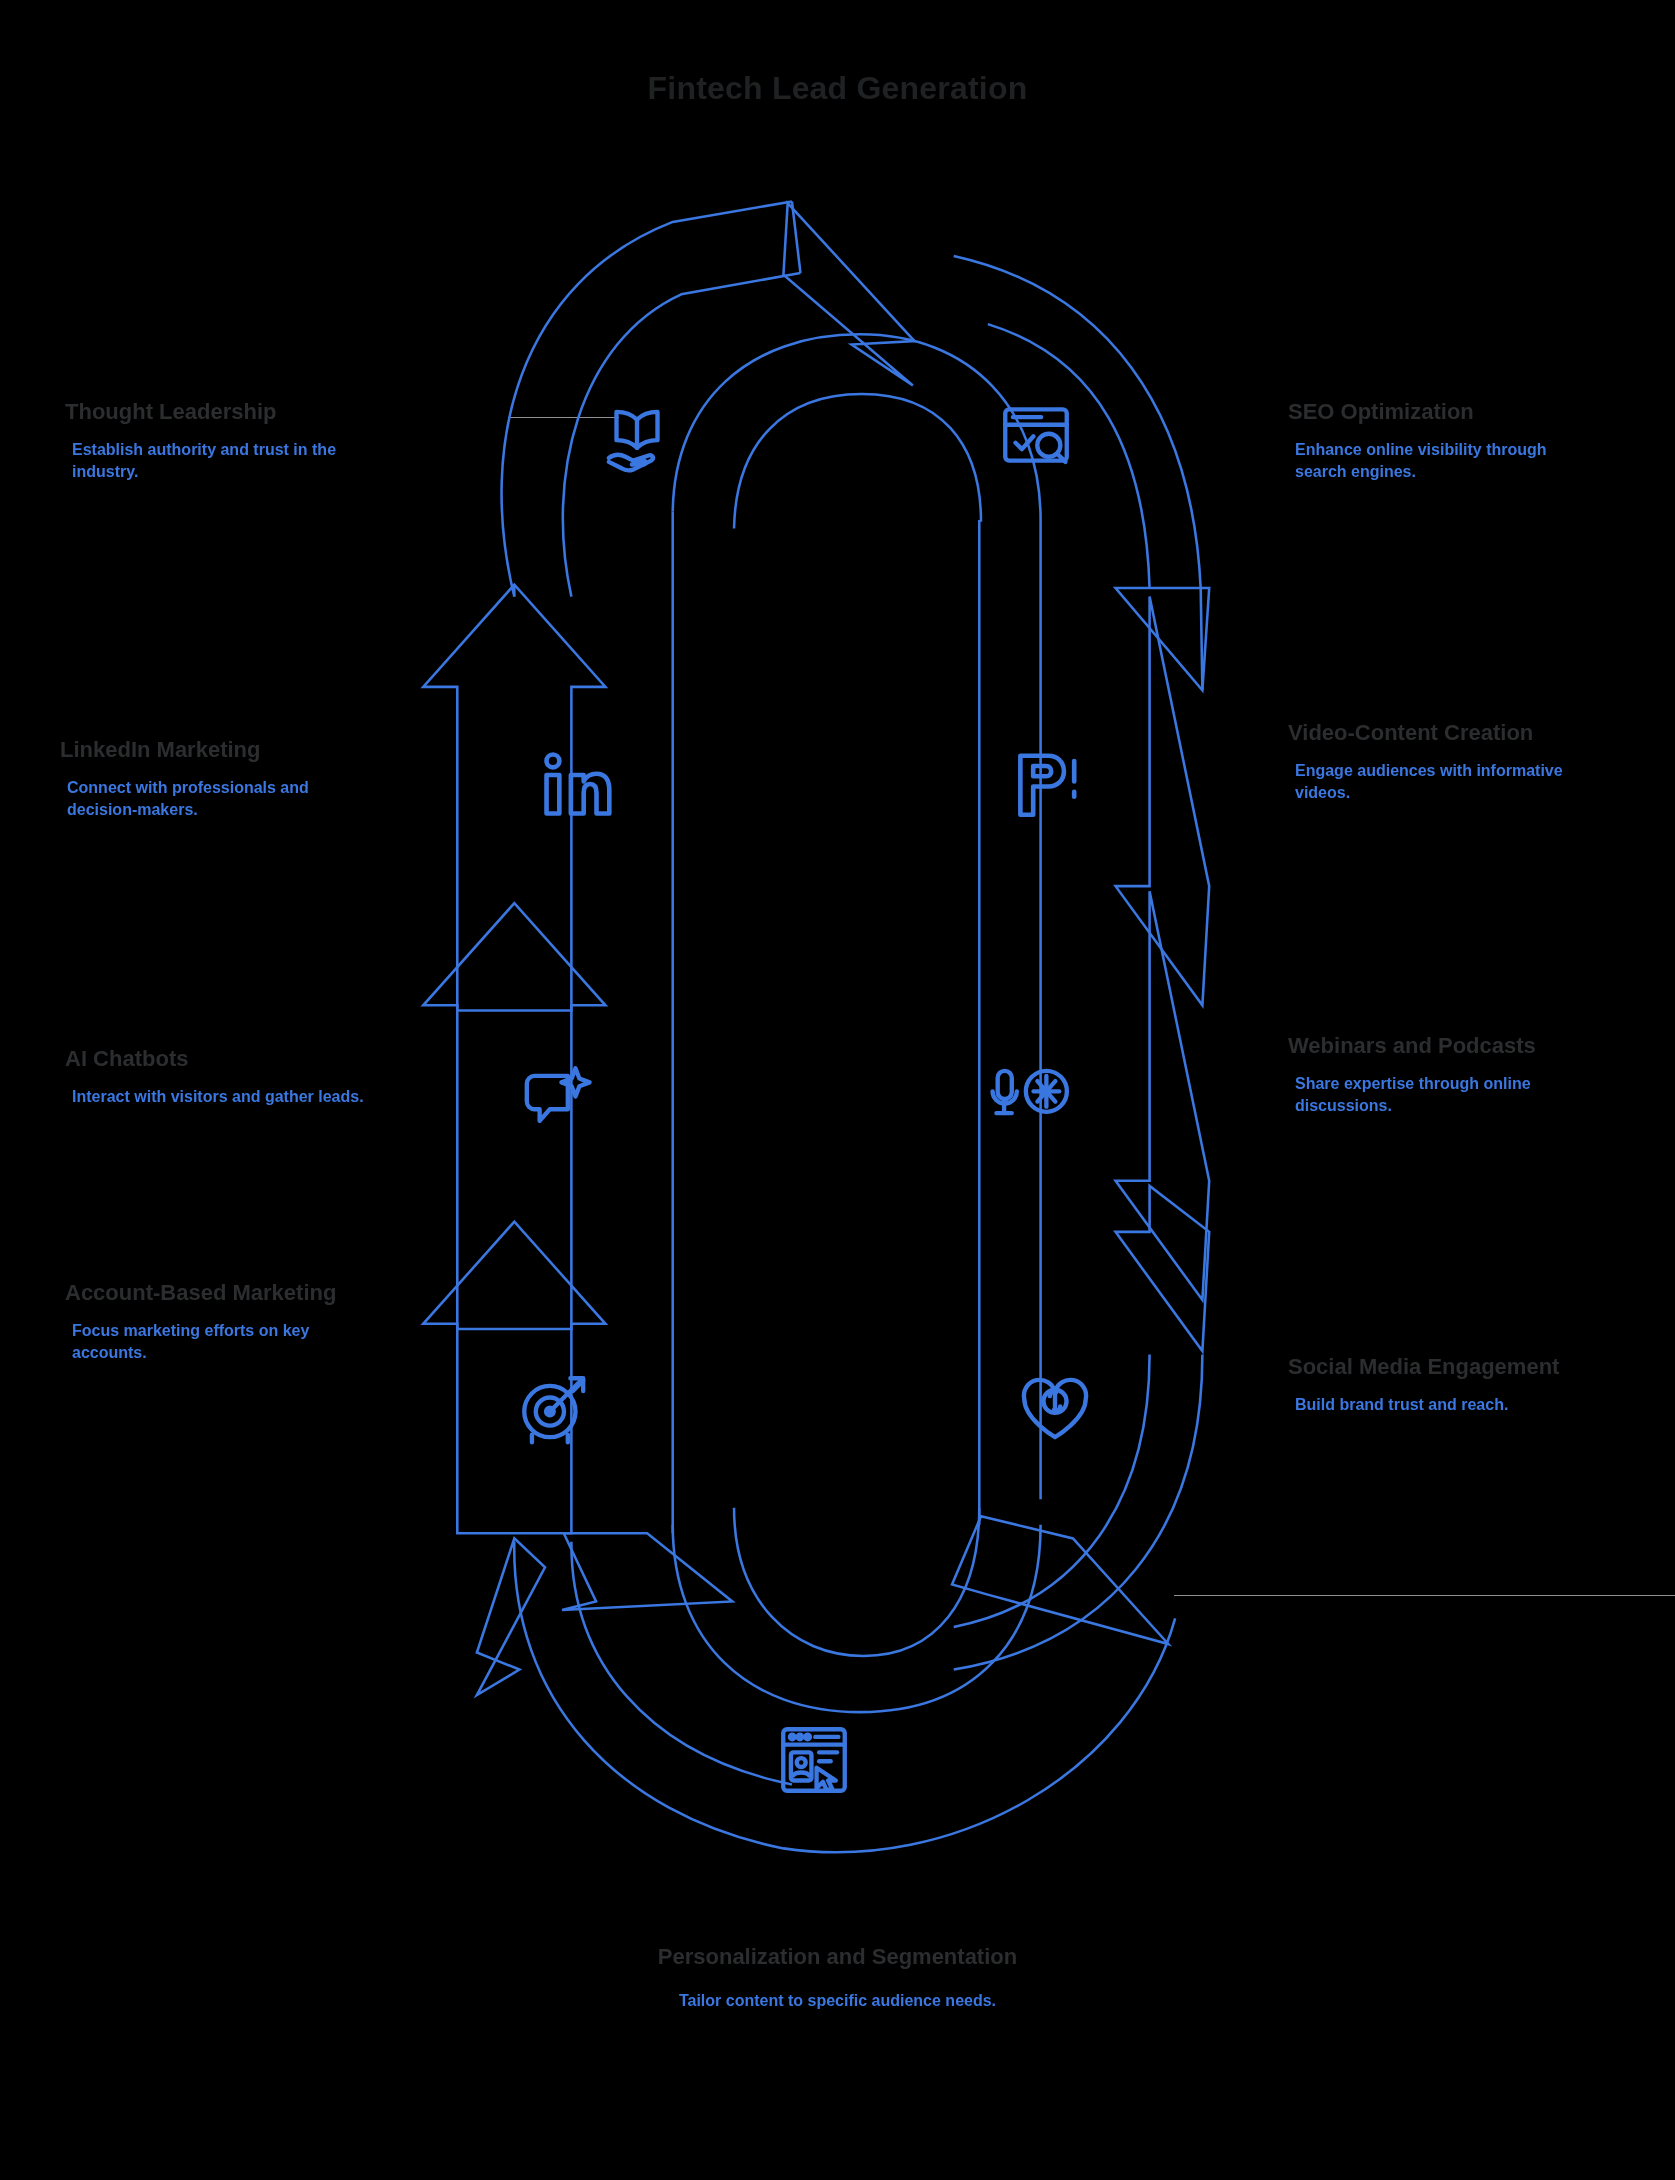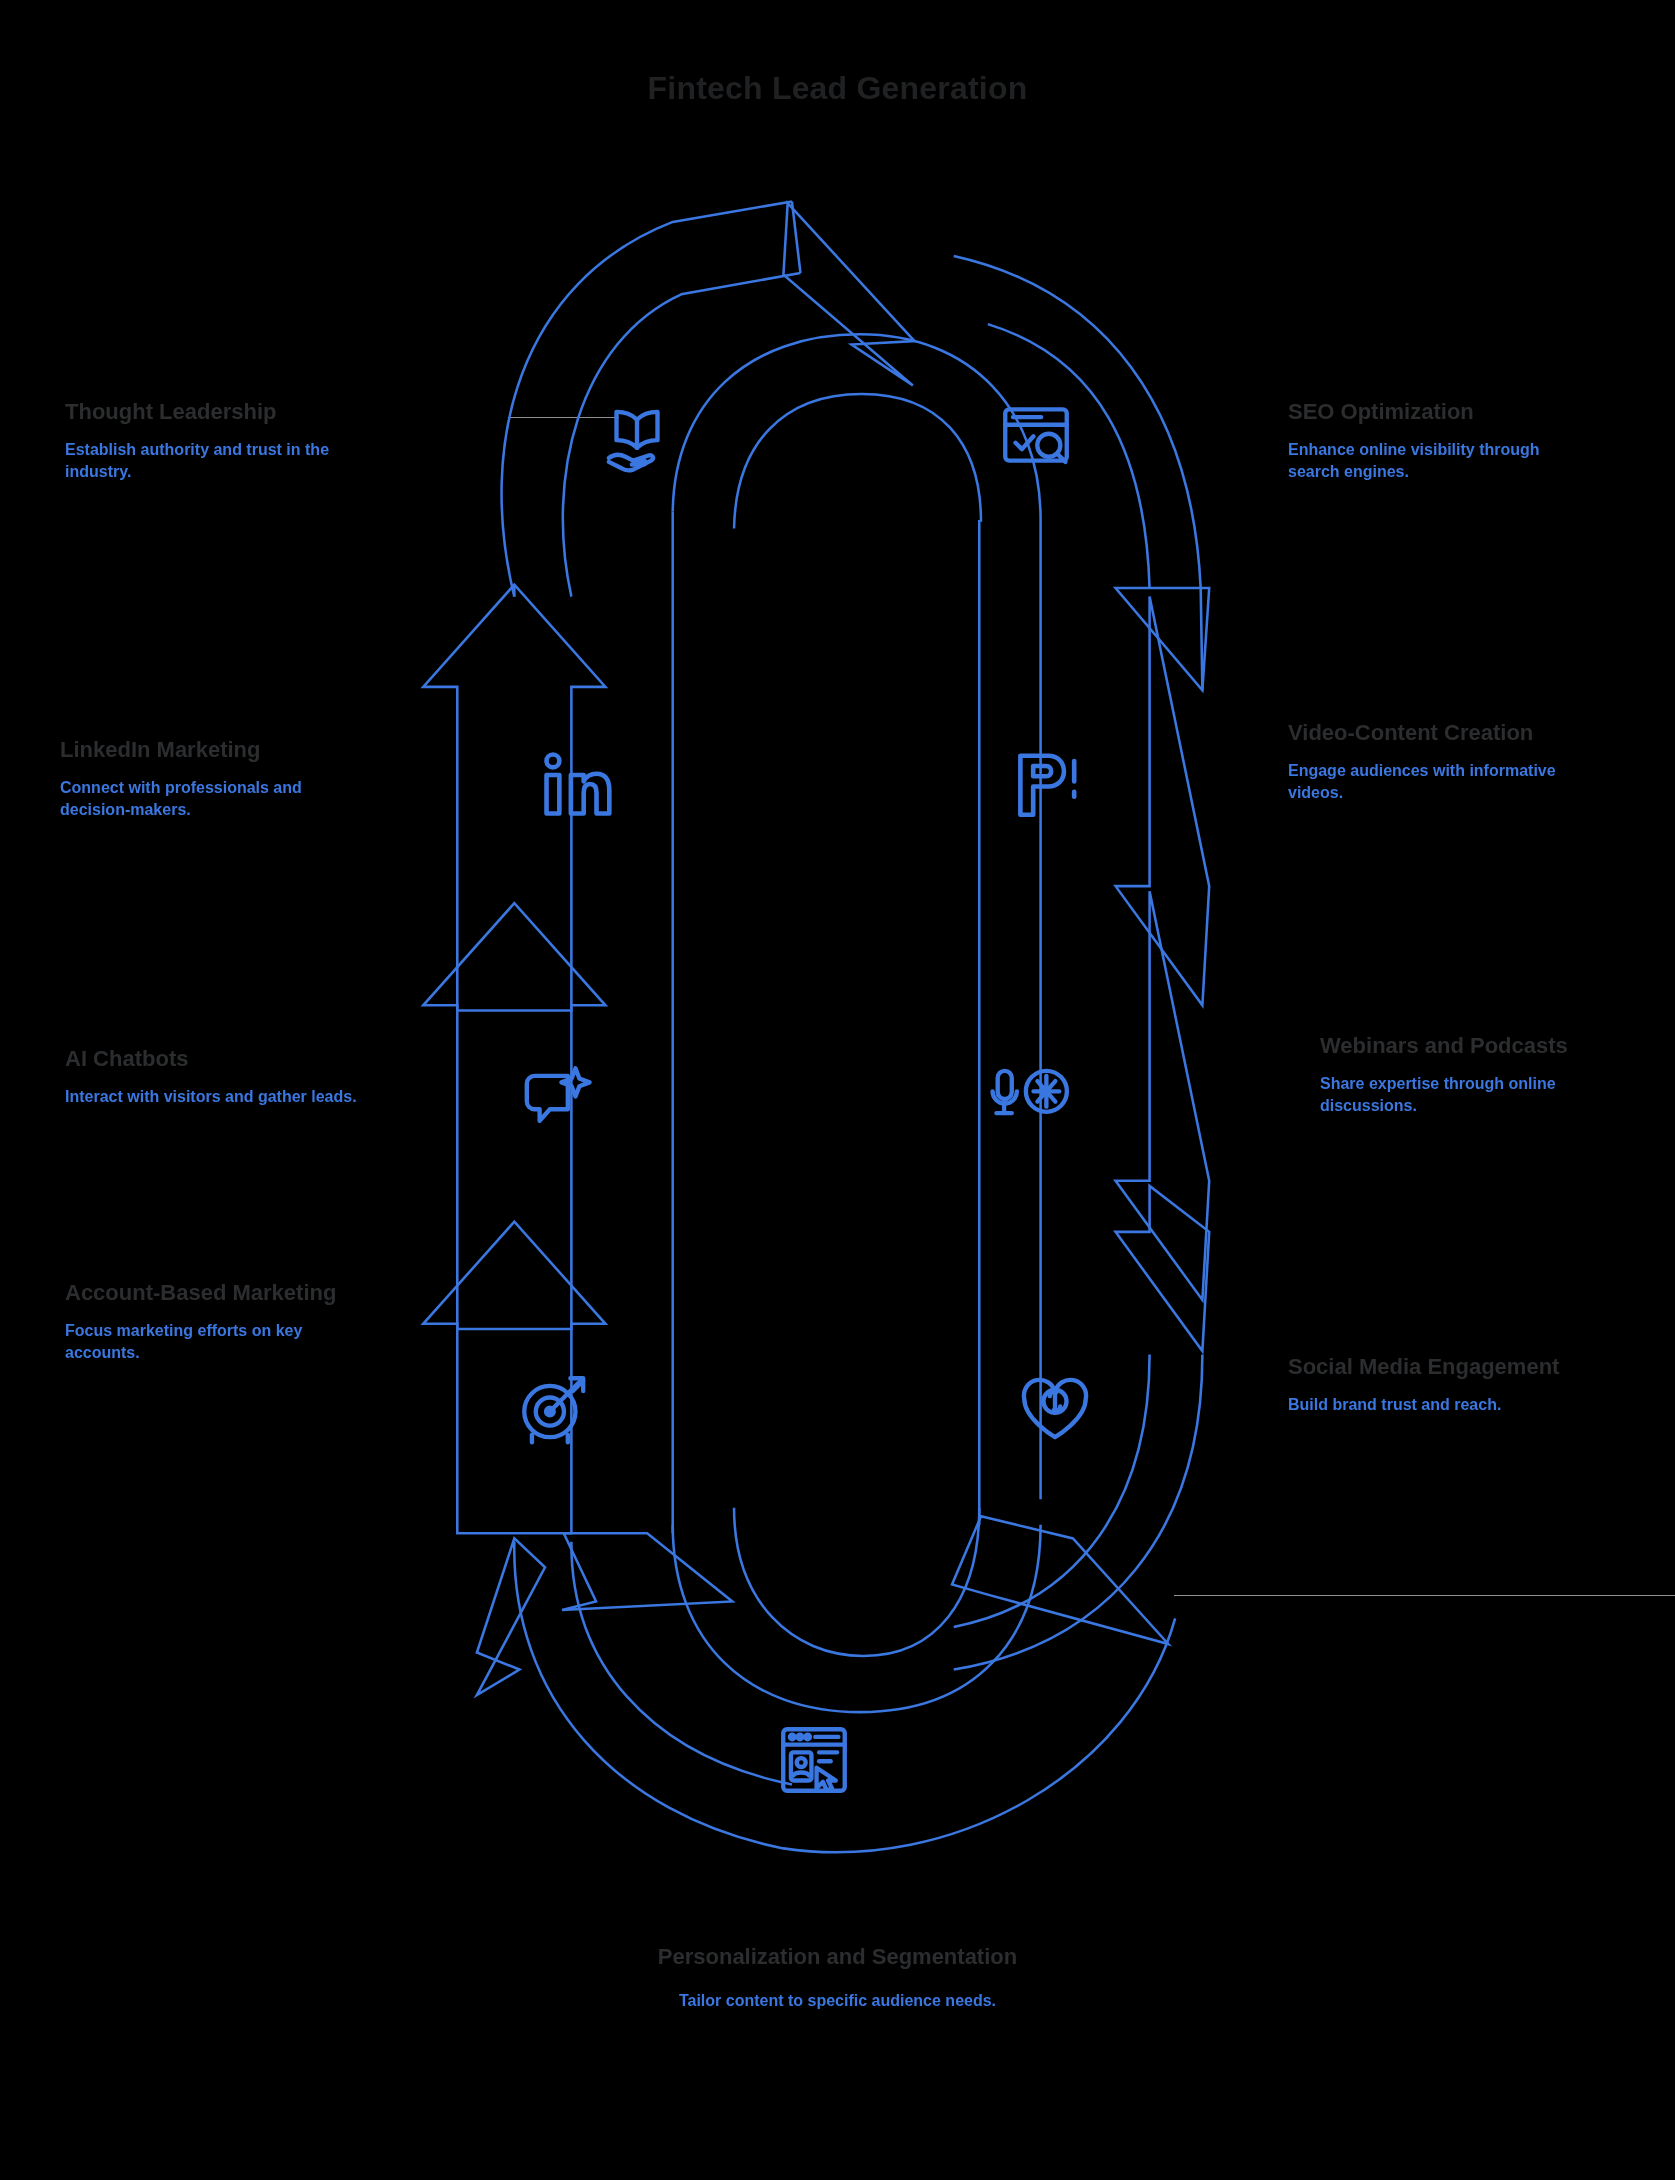--- a/index.html
+++ b/index.html
@@ -60,21 +60,21 @@
     font-size: 22px;
     font-weight: 700;
     line-height: 1.22;
     margin: 0 0 13.6px 0;
   }
   .label-desc {
     color: #3b77e0;
     font-size: 16px;
     font-weight: 700;
     line-height: 1.35;
-    margin: 0;
+    margin: 7px;
   }
 
   
   .bottom-label {
     position: absolute;
     left: 0;
     width: 1675px;
     text-align: center;
     top: 1944px;
   }
@@ -304,21 +304,21 @@
   <div class="side-label right" style="left:1288px; top:399px;">
     <div class="label-title">SEO Optimization</div>
     <div class="label-desc">Enhance online visibility through search engines.</div>
   </div>
 
   <div class="side-label right" style="left:1288px; top:720px;">
     <div class="label-title">Video-Content Creation</div>
     <div class="label-desc">Engage audiences with informative videos.</div>
   </div>
 
-  <div class="side-label right" style="left:1320px; top:1033px;">
+  <div class="side-label right" style="left:1288px; top:1033px;">
     <div class="label-title">Webinars and Podcasts</div>
     <div class="label-desc">Share expertise through online discussions.</div>
   </div>
 
   <div class="side-label right" style="left:1288px; top:1354px;">
     <div class="label-title">Social Media Engagement</div>
     <div class="label-desc">Build brand trust and reach.</div>
   </div>
 
   <div class="bottom-label">

